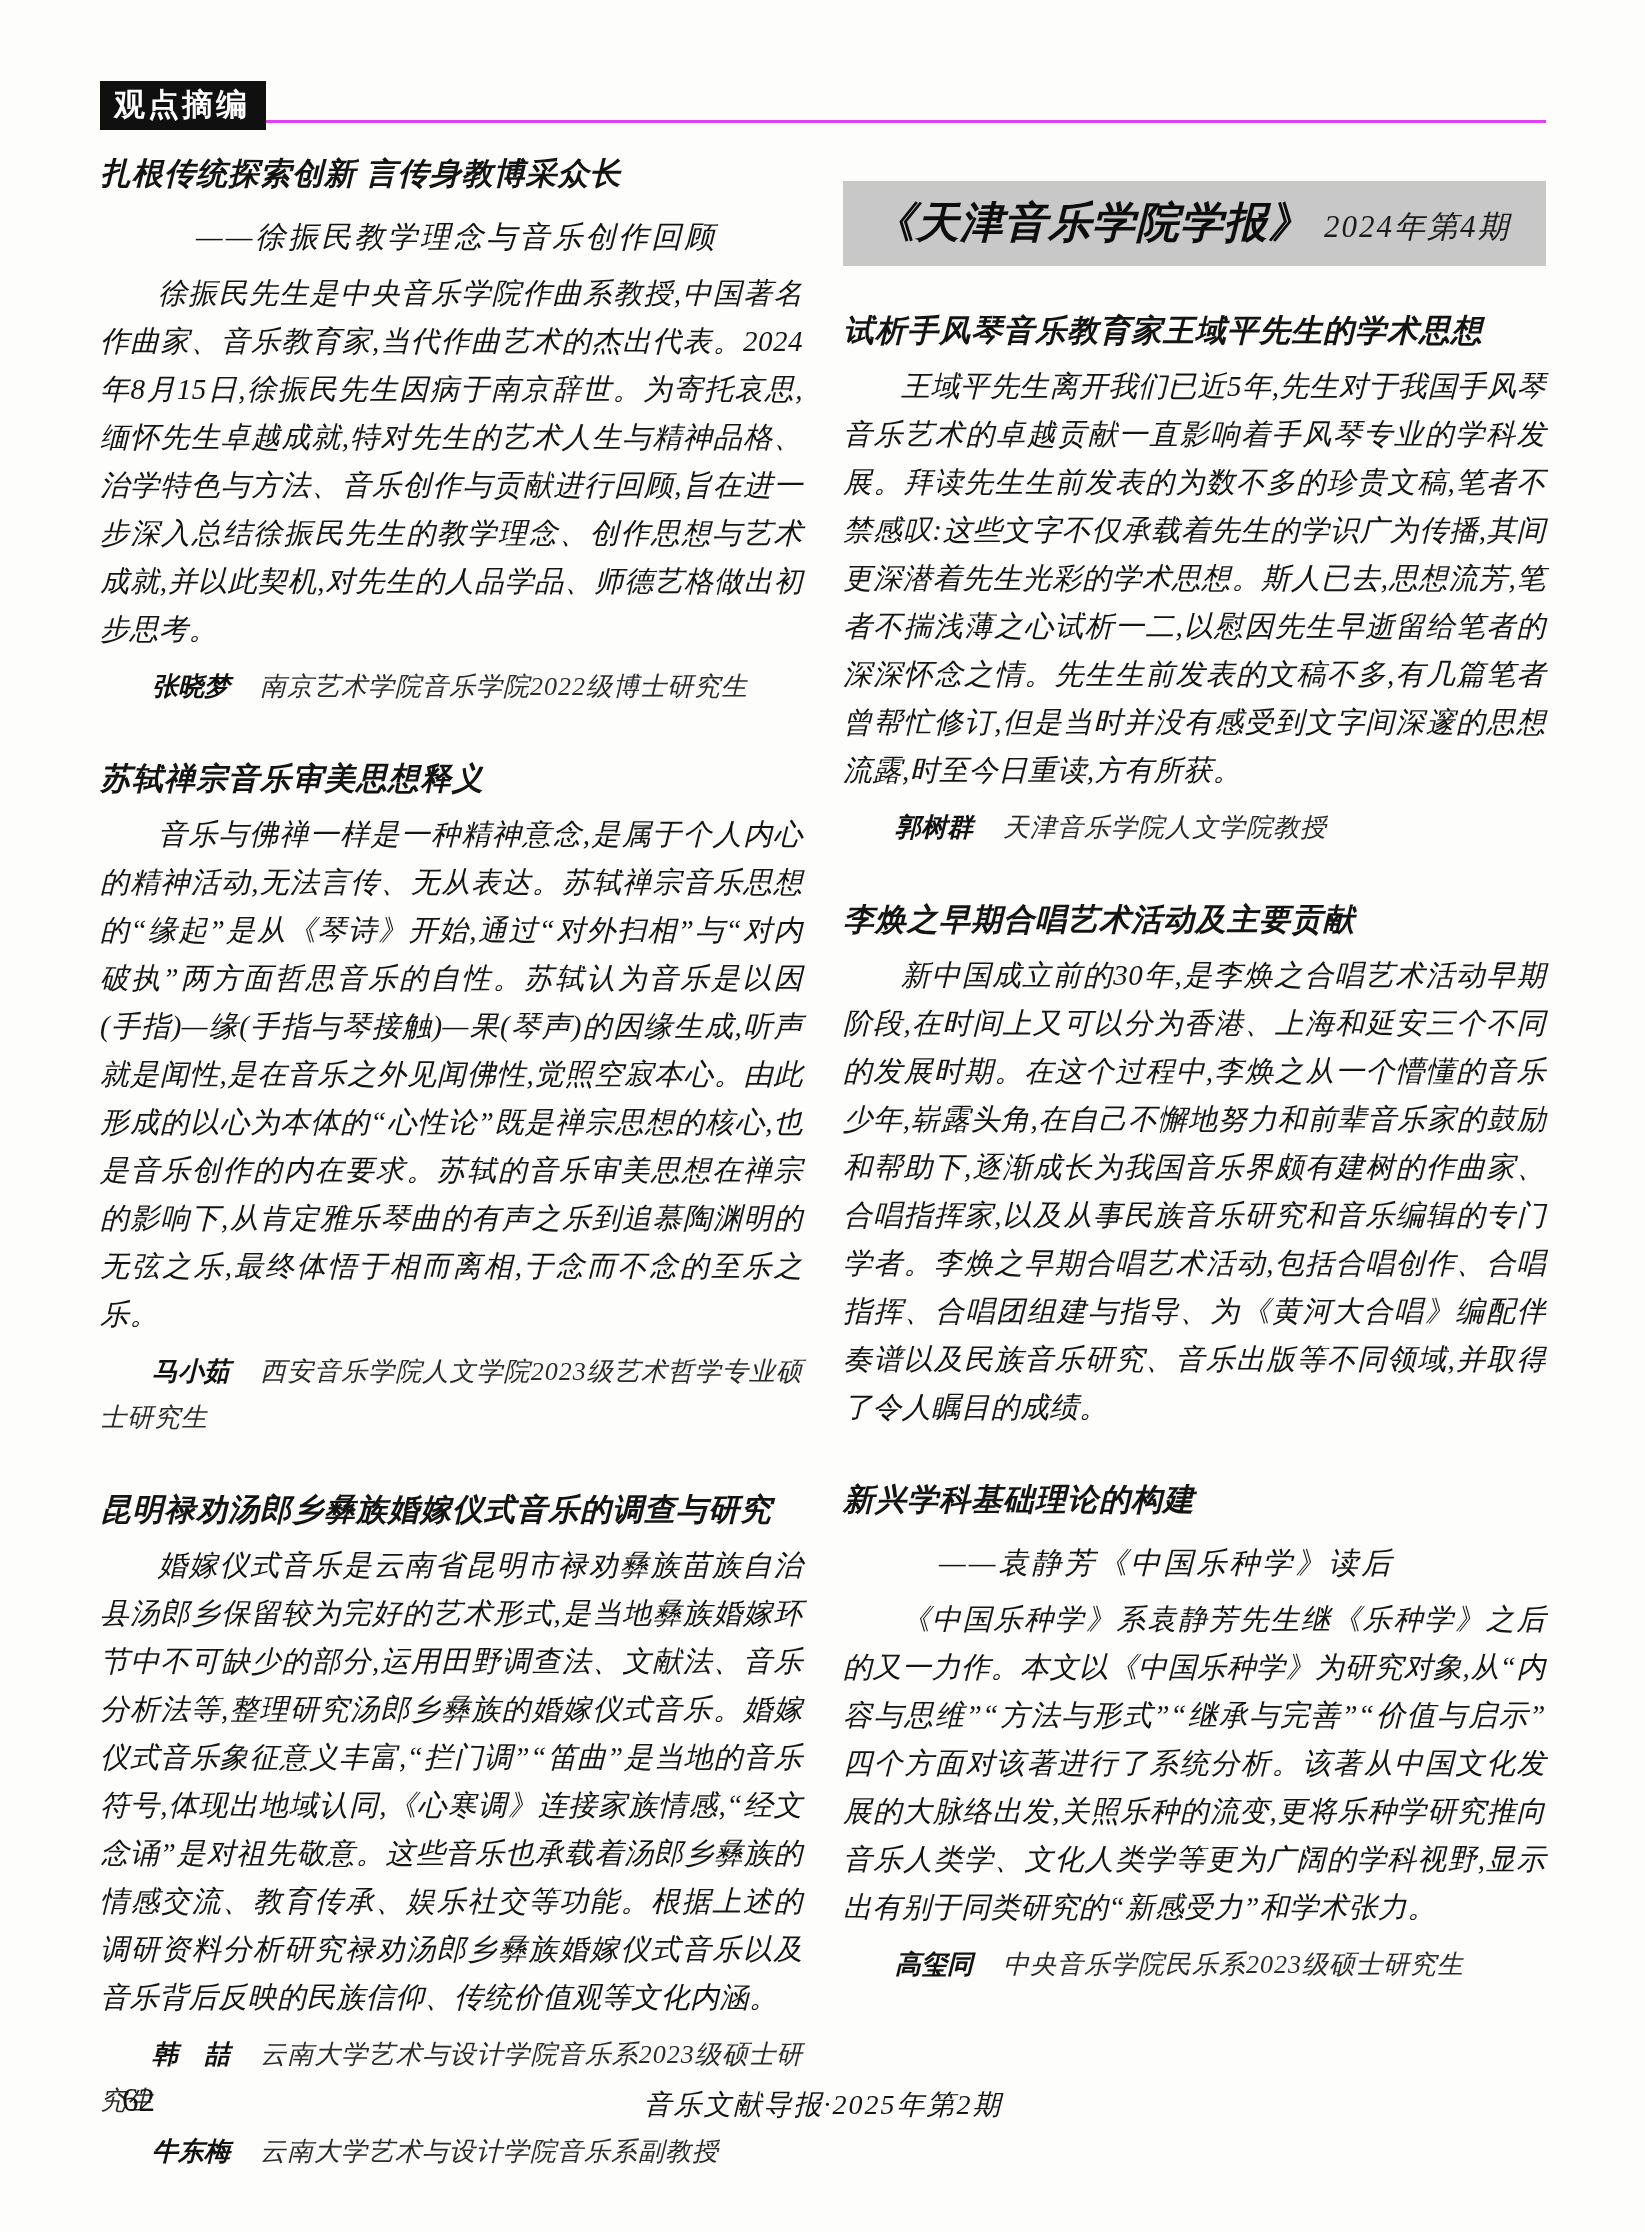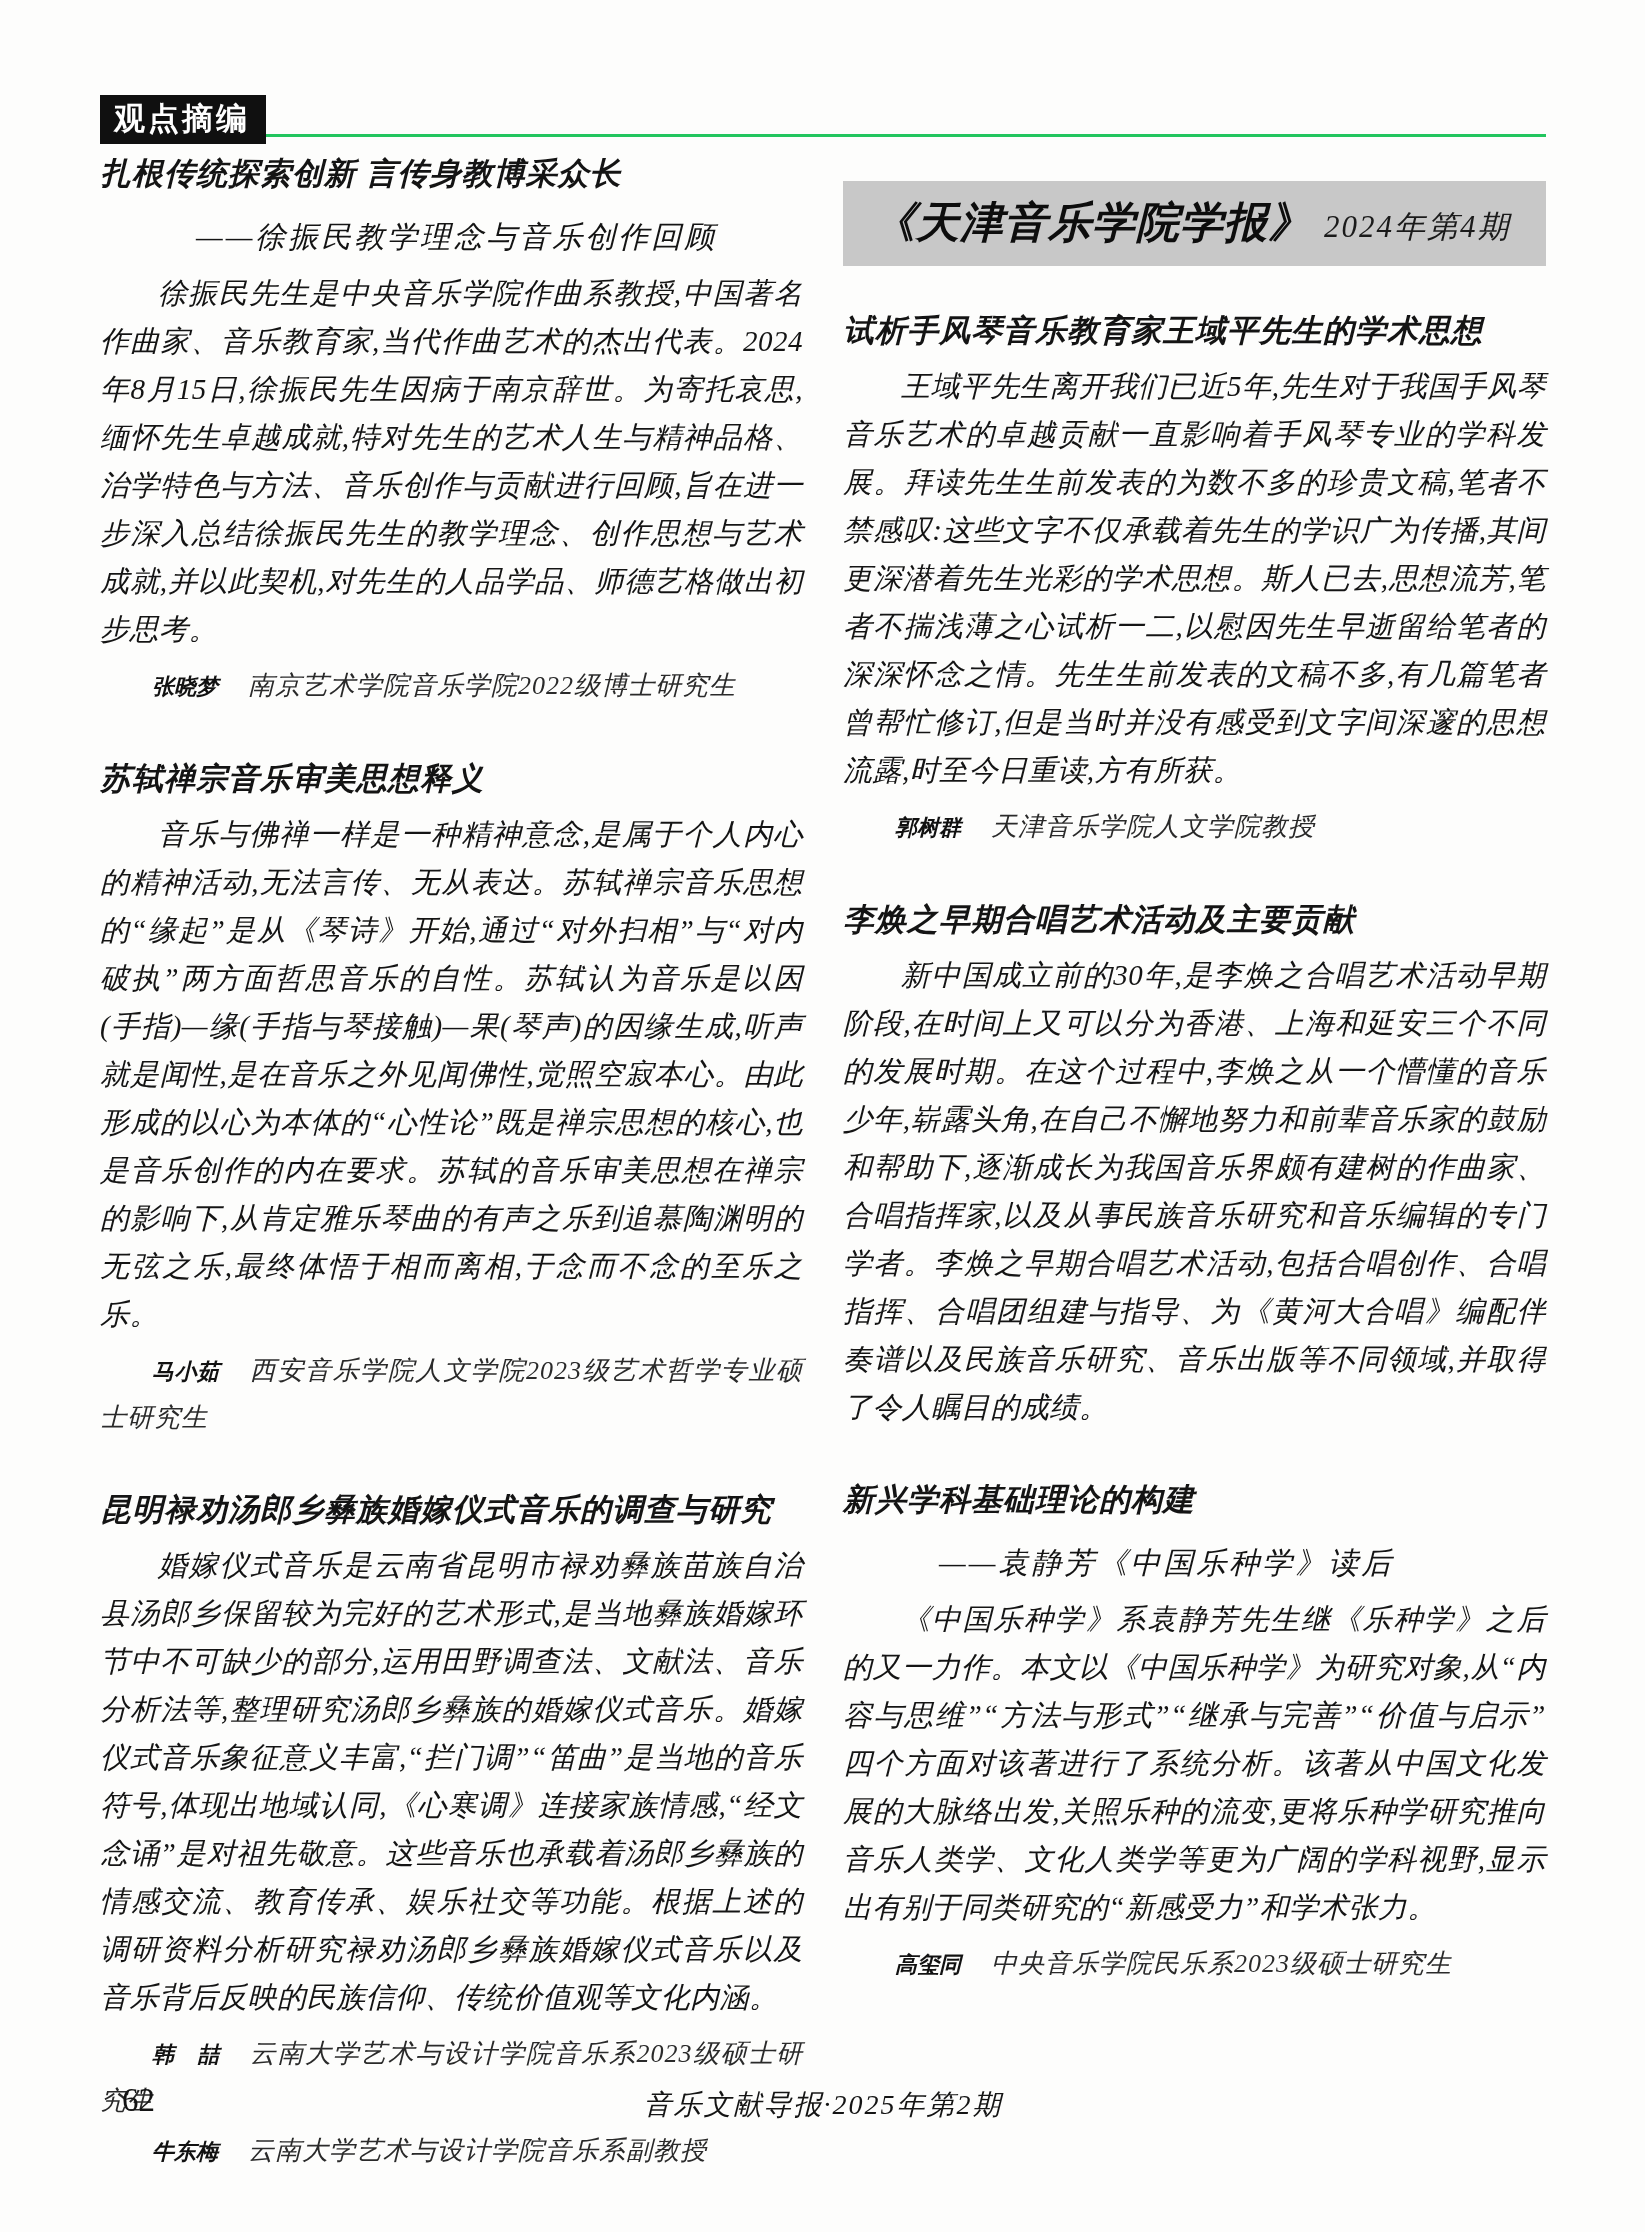--- a/index.html
+++ b/index.html
@@ -7,23 +7,23 @@
     position:relative;
     width:1646px; height:2233px;
     margin:0 auto;
     background:#fdfdfc;
     font-family:"Liberation Serif", serif;
     color:#141414;
     overflow:hidden;
   }
   
   .topbar {
-    position:absolute; left:100px; right:100px; top:88px;
+    position:absolute; left:100px; right:100px; top:74px;
     height:46px;
-    border-bottom:3px solid #22c55e;
+    border-bottom:3px solid #d946ef;
     padding-left:32px;
   }
   .section-label {
     position:absolute; left:0; bottom:-10px;
     background:#101010; color:#ffffff;
     font-family:"Liberation Sans", sans-serif;
     font-weight:bold; font-size:31px; line-height:31px;
     padding:8px 16px 10px 14px;
     letter-spacing:3px;
   }
@@ -61,21 +61,21 @@
   }
   .author {
     font-size:26px; line-height:46px;
     text-indent:2em;
     text-align:justify;
     margin:0 0 4px 0;
   }
   .a-name {
     font-family:"Liberation Sans", sans-serif;
     font-weight:bold;
-    font-size:22px;
+    font-size:26px;
     margin-right:30px;
     color:#111;
   }
   .a-aff { color:#2a2a2a; letter-spacing:1px; }
 
   
   .banner {
     background:#c8c8c8;
     padding:16px 18px 18px 29px;
     margin:0 0 42px 0;

